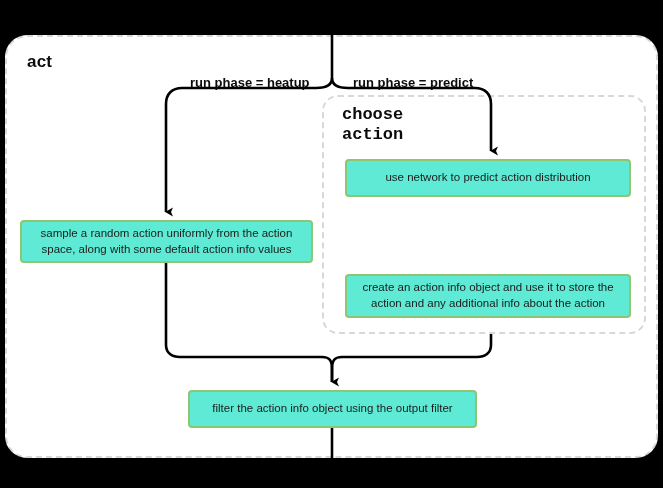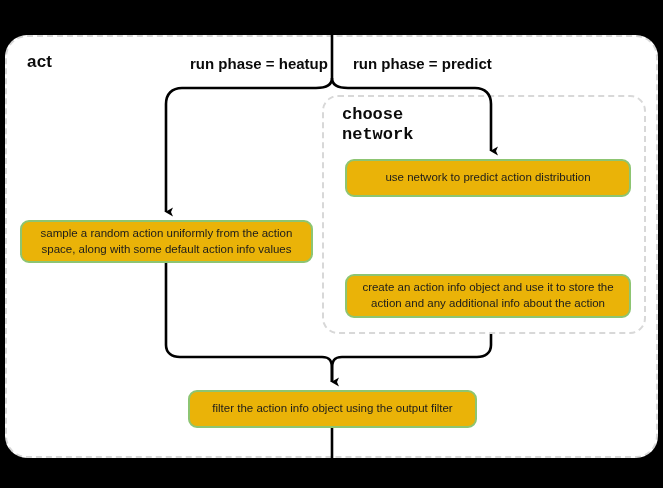--- a/index.html
+++ b/index.html
@@ -67,46 +67,47 @@
     color: #0b0b0b;
     line-height: 1.18;
     width: 130px;
     font-family: Liberation Mono, monospace;
   }
 
   
   .node {
     position: absolute;
     box-sizing: border-box;
-    background: #eab308;
+    background: #5eead4;
     border: 2px solid #8dc572;
-    border-radius: 9px;
+    border-radius: 4px;
     display: flex;
     align-items: center;
     justify-content: center;
     text-align: center;
     color: #1c1c1c;
     font-size: 11.5px;
     line-height: 1.35;
     padding: 3px 9px;
   }
 
   #node-sample  { left: 20px;  top: 220px; width: 293px; height: 43px; }
   #node-predict { left: 345px; top: 159px; width: 286px; height: 38px; }
   #node-explore { left: 345px; top: 217px; width: 286px; height: 44px; }
   #node-create  { left: 345px; top: 274px; width: 286px; height: 44px; }
   #node-filter  { left: 188px; top: 390px; width: 289px; height: 38px; }
 
   
   .edge-label {
     position: absolute;
-    font-size: 15px;
+    font-size: 13px;
     font-weight: bold;
     color: #0b0b0b;
     white-space: nowrap;
+    margin-top: 20px;
   }
   #label-heatup   { left: 190px; top: 55px; }
   #label-training { left: 353px; top: 55px; }
 
   
   #wires {
     position: absolute;
     left: 0; top: 0;
     width: 663px; height: 488px;
     pointer-events: none;
@@ -117,21 +118,21 @@
 
 <div id="stage">
 
   <div class="outer-panel"></div>
 
   <div class="panel-title">act</div>
 
   <div class="group-box"></div>
   <div class="group-title">
     <span>choose</span><br>
-    <span>network</span>
+    <span>action</span>
   </div>
 
   <svg id="wires" viewBox="0 0 663 488" xmlns="http://www.w3.org/2000/svg">
     <defs>
       <marker id="ah" markerWidth="10" markerHeight="10" refX="4.6" refY="7.6" orient="auto" markerUnits="userSpaceOnUse">
         <path d="M0.2,0.6 L4.6,8.4 L9.0,0.6 L4.6,2.6 Z" fill="#000000"></path>
       </marker>
     </defs>
 
     <path d="M332,28 L332,78" stroke="#000000" stroke-width="2.6" fill="none"></path>

